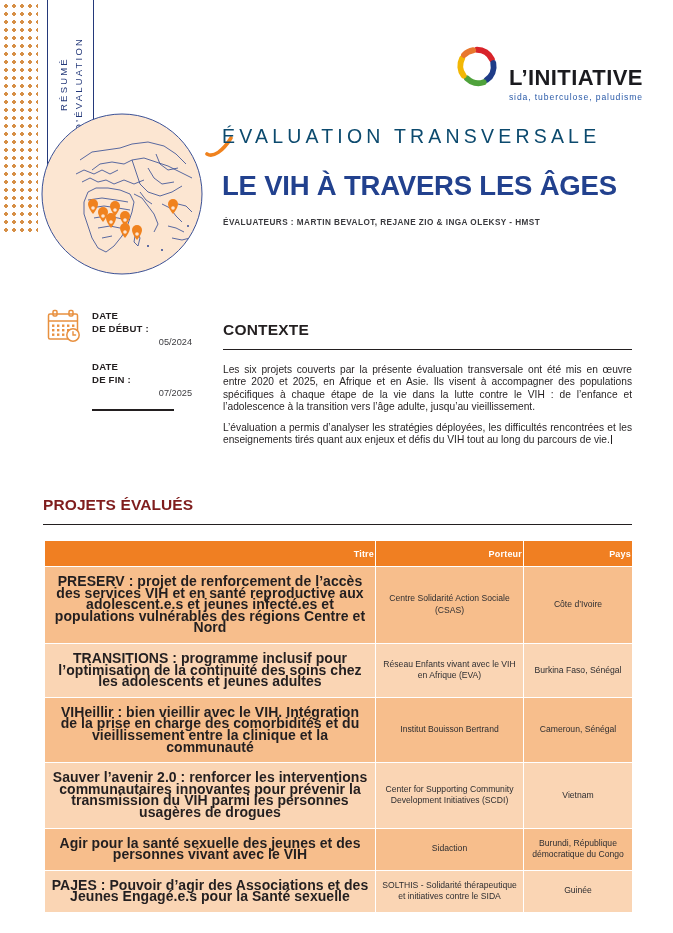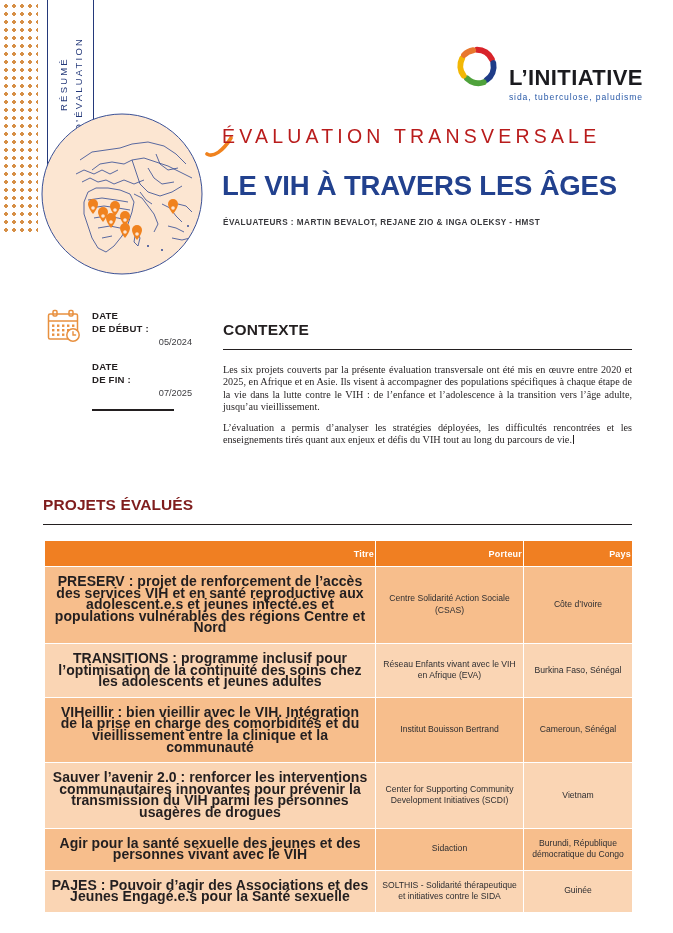--- a/index.html
+++ b/index.html
@@ -95,21 +95,21 @@
     top: 133px;
     width: 30px;
     height: 26px;
   }
   .eyebrow {
     position: absolute;
     left: 222px;
     top: 125px;
     font-size: 19.5px;
     letter-spacing: 4.2px;
-    color: #b91c1c;
+    color: #0c4a6e;
   }
   .main-title {
     position: absolute;
     left: 222px;
     top: 170px;
     font-size: 27.5px;
     font-weight: bold;
     letter-spacing: -.2px;
     color: #22418e;
   }
@@ -161,21 +161,21 @@
     top: 349px;
     width: 409px;
     height: 1.4px;
     background: #231f20;
   }
   .ctx-body {
     position: absolute;
     left: 223px;
     top: 364px;
     width: 409px;
-    font-family: Liberation Serif, serif;
+    font-family: Liberation Sans, sans-serif;
     font-size: 10.2px;
     line-height: 12.4px;
     text-align: justify;
     color: #231f20;
   }
   .ctx-body p { margin: 0; }
   .ctx-body p + p { margin-top: 8px; }
   .caret {
     display: inline-block;
     width: 1px;

